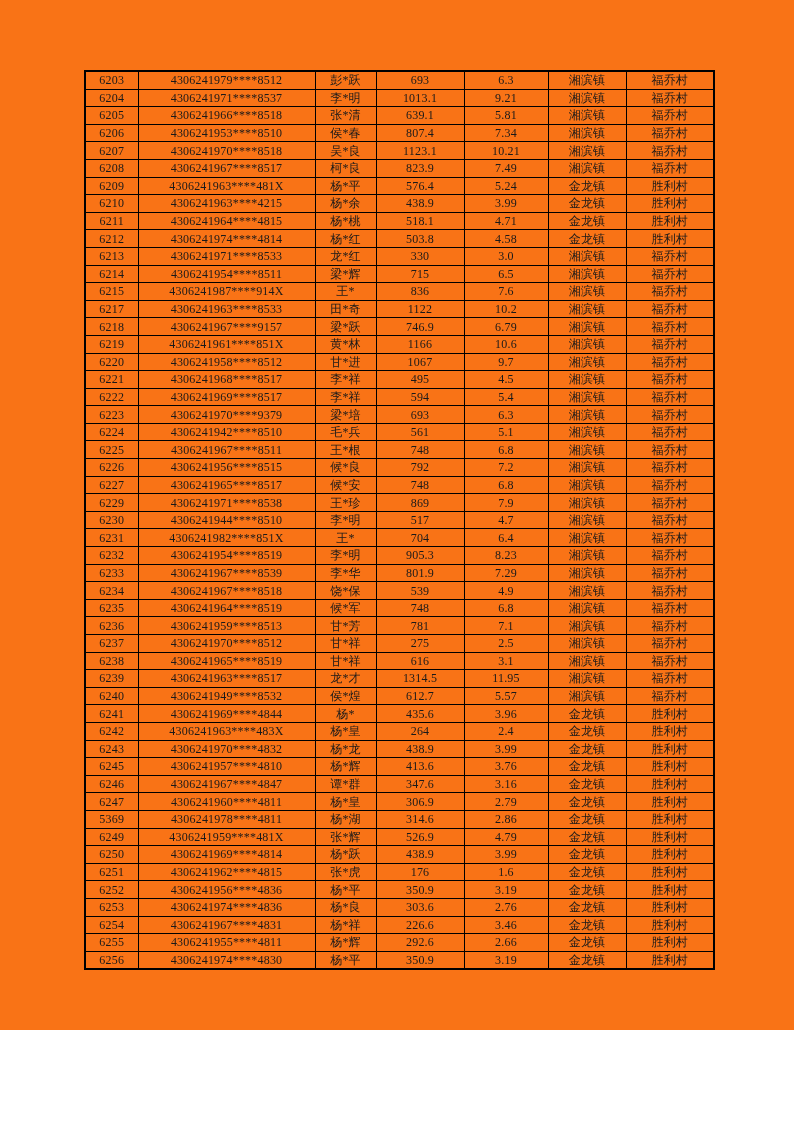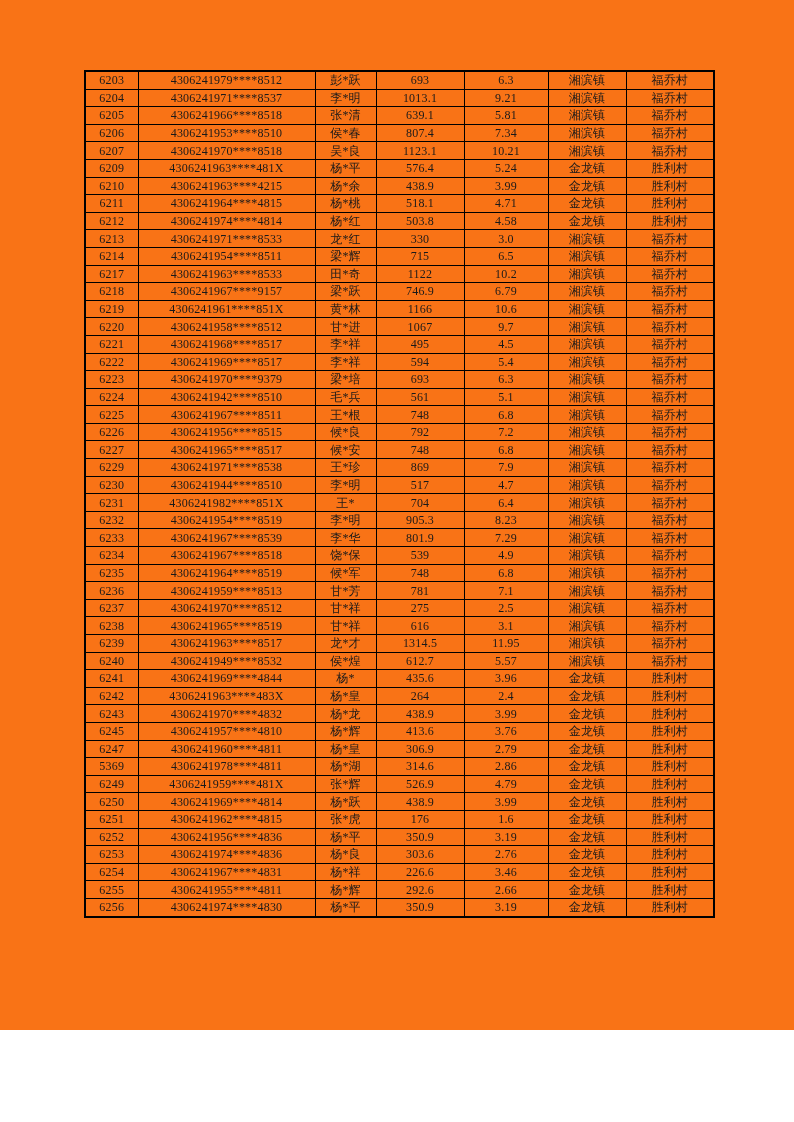--- a/index.html
+++ b/index.html
@@ -104,20 +104,29 @@
         <tr>
           <td>6207</td>
           <td>4306241970****8518</td>
           <td>吴*良</td>
           <td>1123.1</td>
           <td>10.21</td>
           <td>湘滨镇</td>
           <td>福乔村</td>
         </tr>
         <tr>
+          <td>6208</td>
+          <td>4306241967****8517</td>
+          <td>柯*良</td>
+          <td>823.9</td>
+          <td>7.49</td>
+          <td>湘滨镇</td>
+          <td>福乔村</td>
+        </tr>
+        <tr>
           <td>6209</td>
           <td>4306241963****481X</td>
           <td>杨*平</td>
           <td>576.4</td>
           <td>5.24</td>
           <td>金龙镇</td>
           <td>胜利村</td>
         </tr>
         <tr>
           <td>6210</td>
@@ -158,20 +167,29 @@
         <tr>
           <td>6214</td>
           <td>4306241954****8511</td>
           <td>梁*辉</td>
           <td>715</td>
           <td>6.5</td>
           <td>湘滨镇</td>
           <td>福乔村</td>
         </tr>
         <tr>
+          <td>6215</td>
+          <td>4306241987****914X</td>
+          <td>王*</td>
+          <td>836</td>
+          <td>7.6</td>
+          <td>湘滨镇</td>
+          <td>福乔村</td>
+        </tr>
+        <tr>
           <td>6217</td>
           <td>4306241963****8533</td>
           <td>田*奇</td>
           <td>1122</td>
           <td>10.2</td>
           <td>湘滨镇</td>
           <td>福乔村</td>
         </tr>
         <tr>
           <td>6218</td>
@@ -401,20 +419,29 @@
         <tr>
           <td>6245</td>
           <td>4306241957****4810</td>
           <td>杨*辉</td>
           <td>413.6</td>
           <td>3.76</td>
           <td>金龙镇</td>
           <td>胜利村</td>
         </tr>
         <tr>
+          <td>6246</td>
+          <td>4306241967****4847</td>
+          <td>谭*群</td>
+          <td>347.6</td>
+          <td>3.16</td>
+          <td>金龙镇</td>
+          <td>胜利村</td>
+        </tr>
+        <tr>
           <td>6247</td>
           <td>4306241960****4811</td>
           <td>杨*皇</td>
           <td>306.9</td>
           <td>2.79</td>
           <td>金龙镇</td>
           <td>胜利村</td>
         </tr>
         <tr>
           <td>5369</td>

